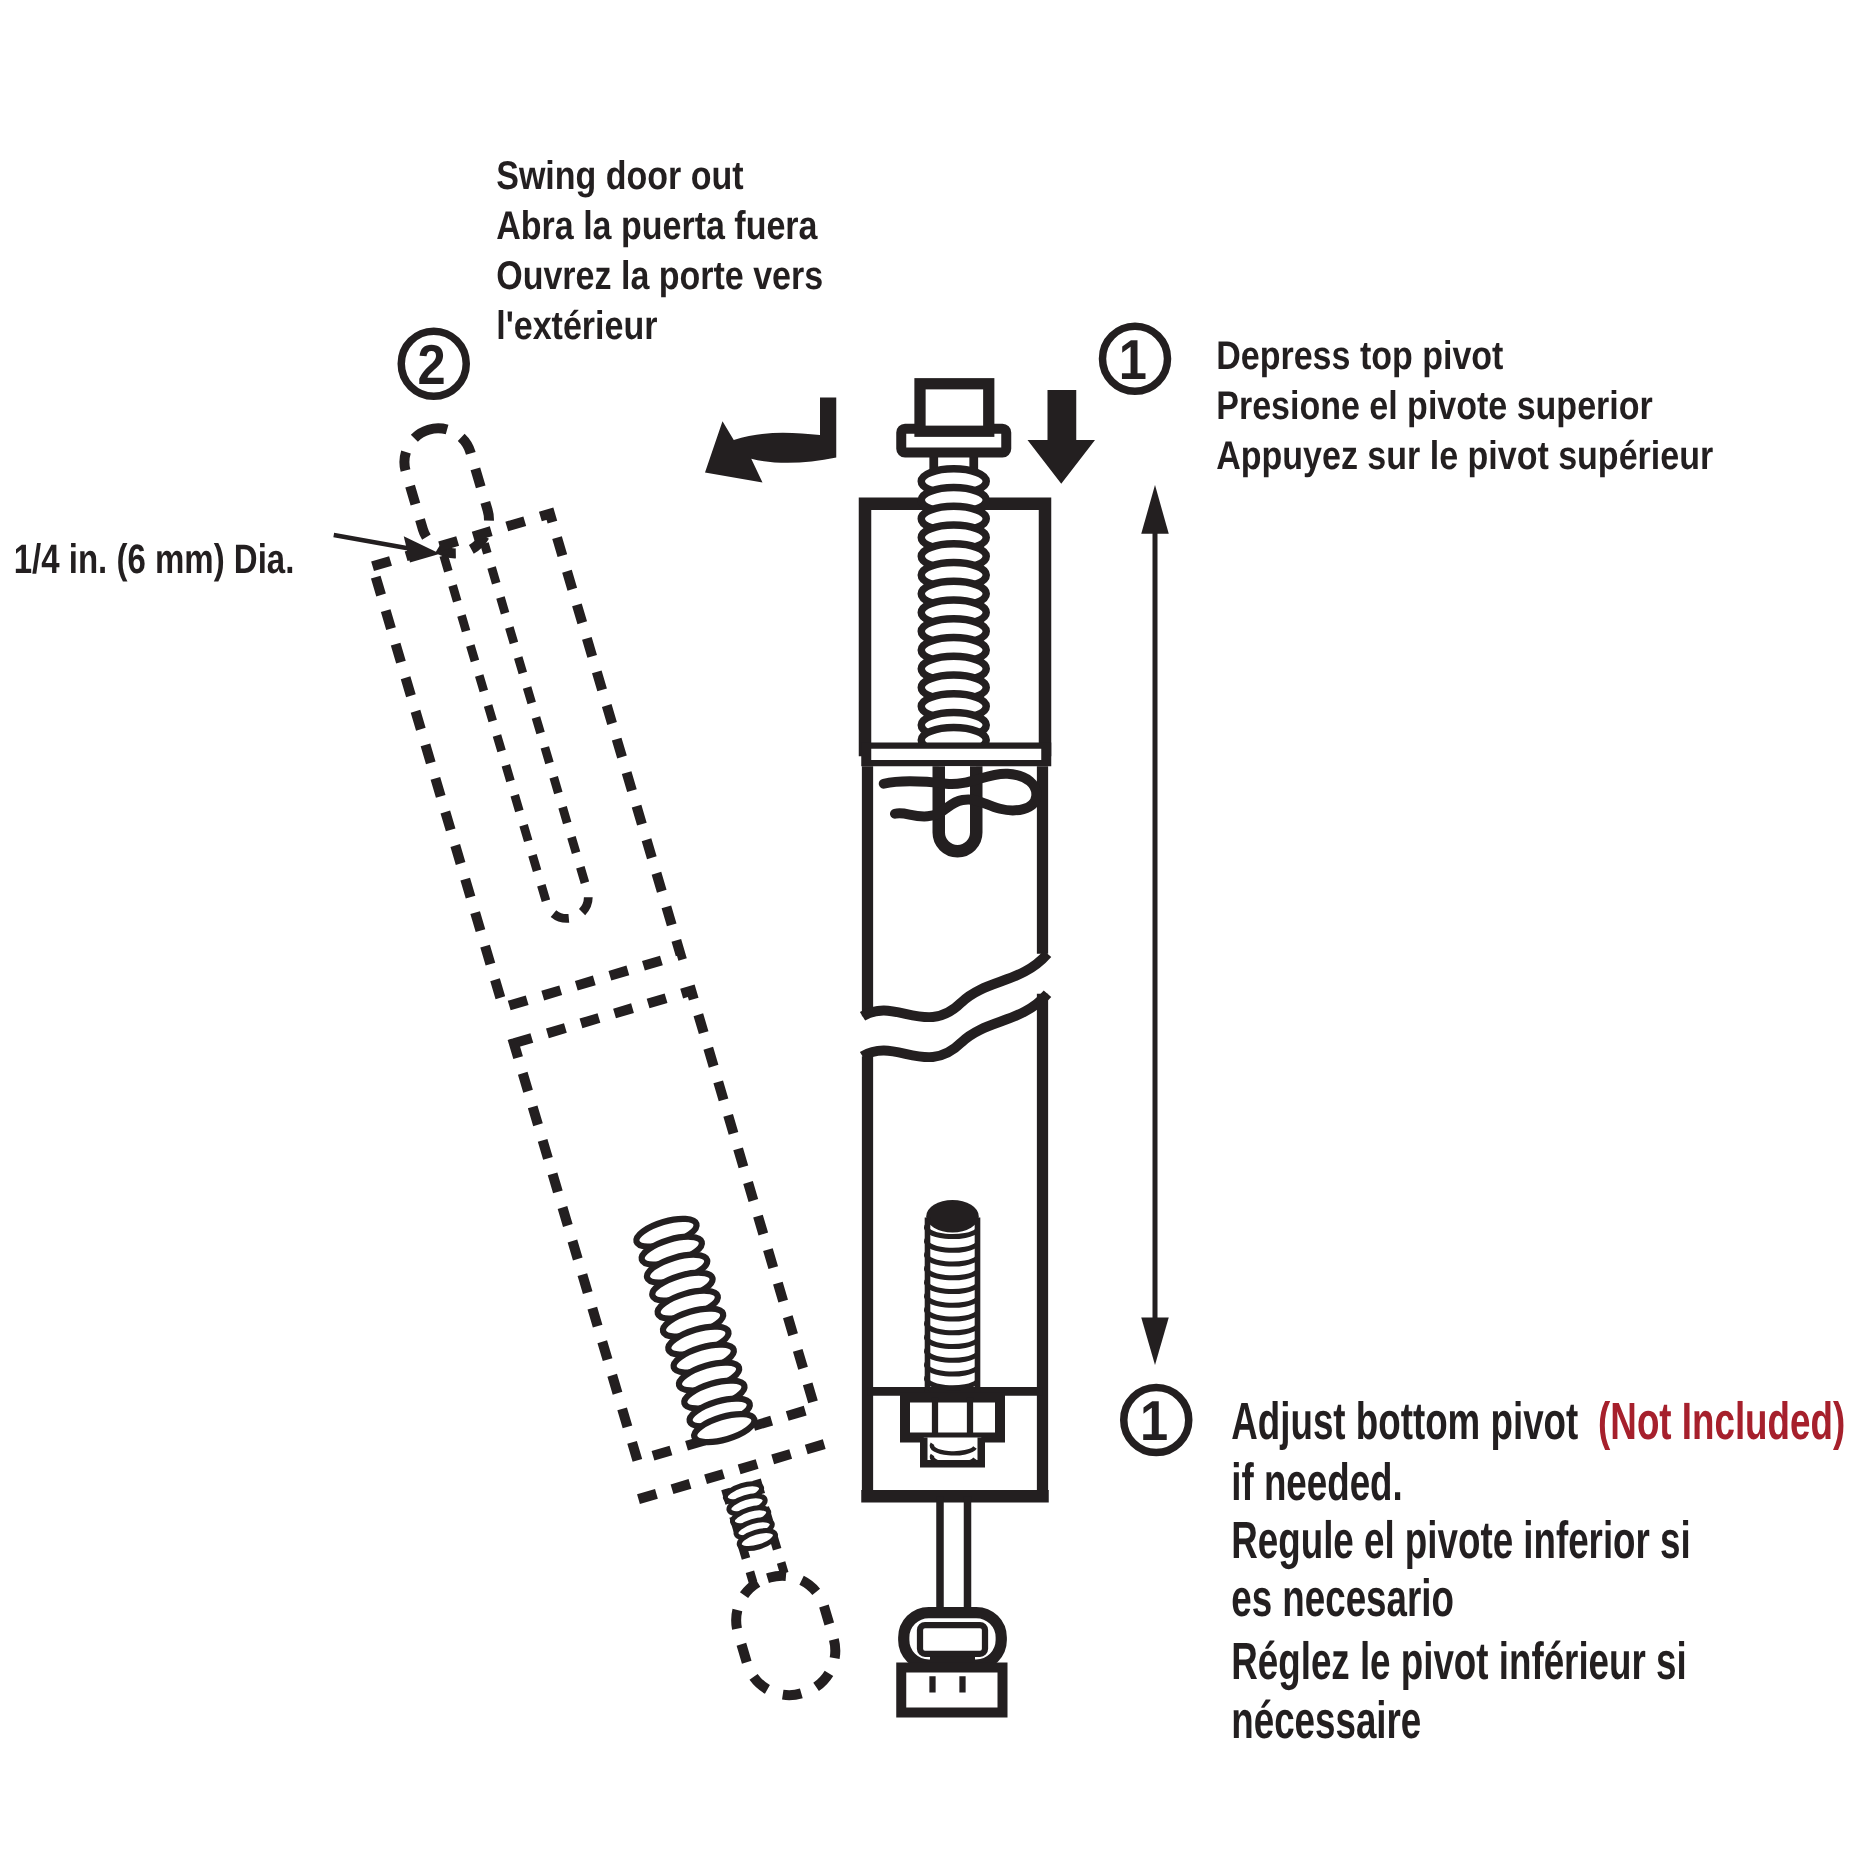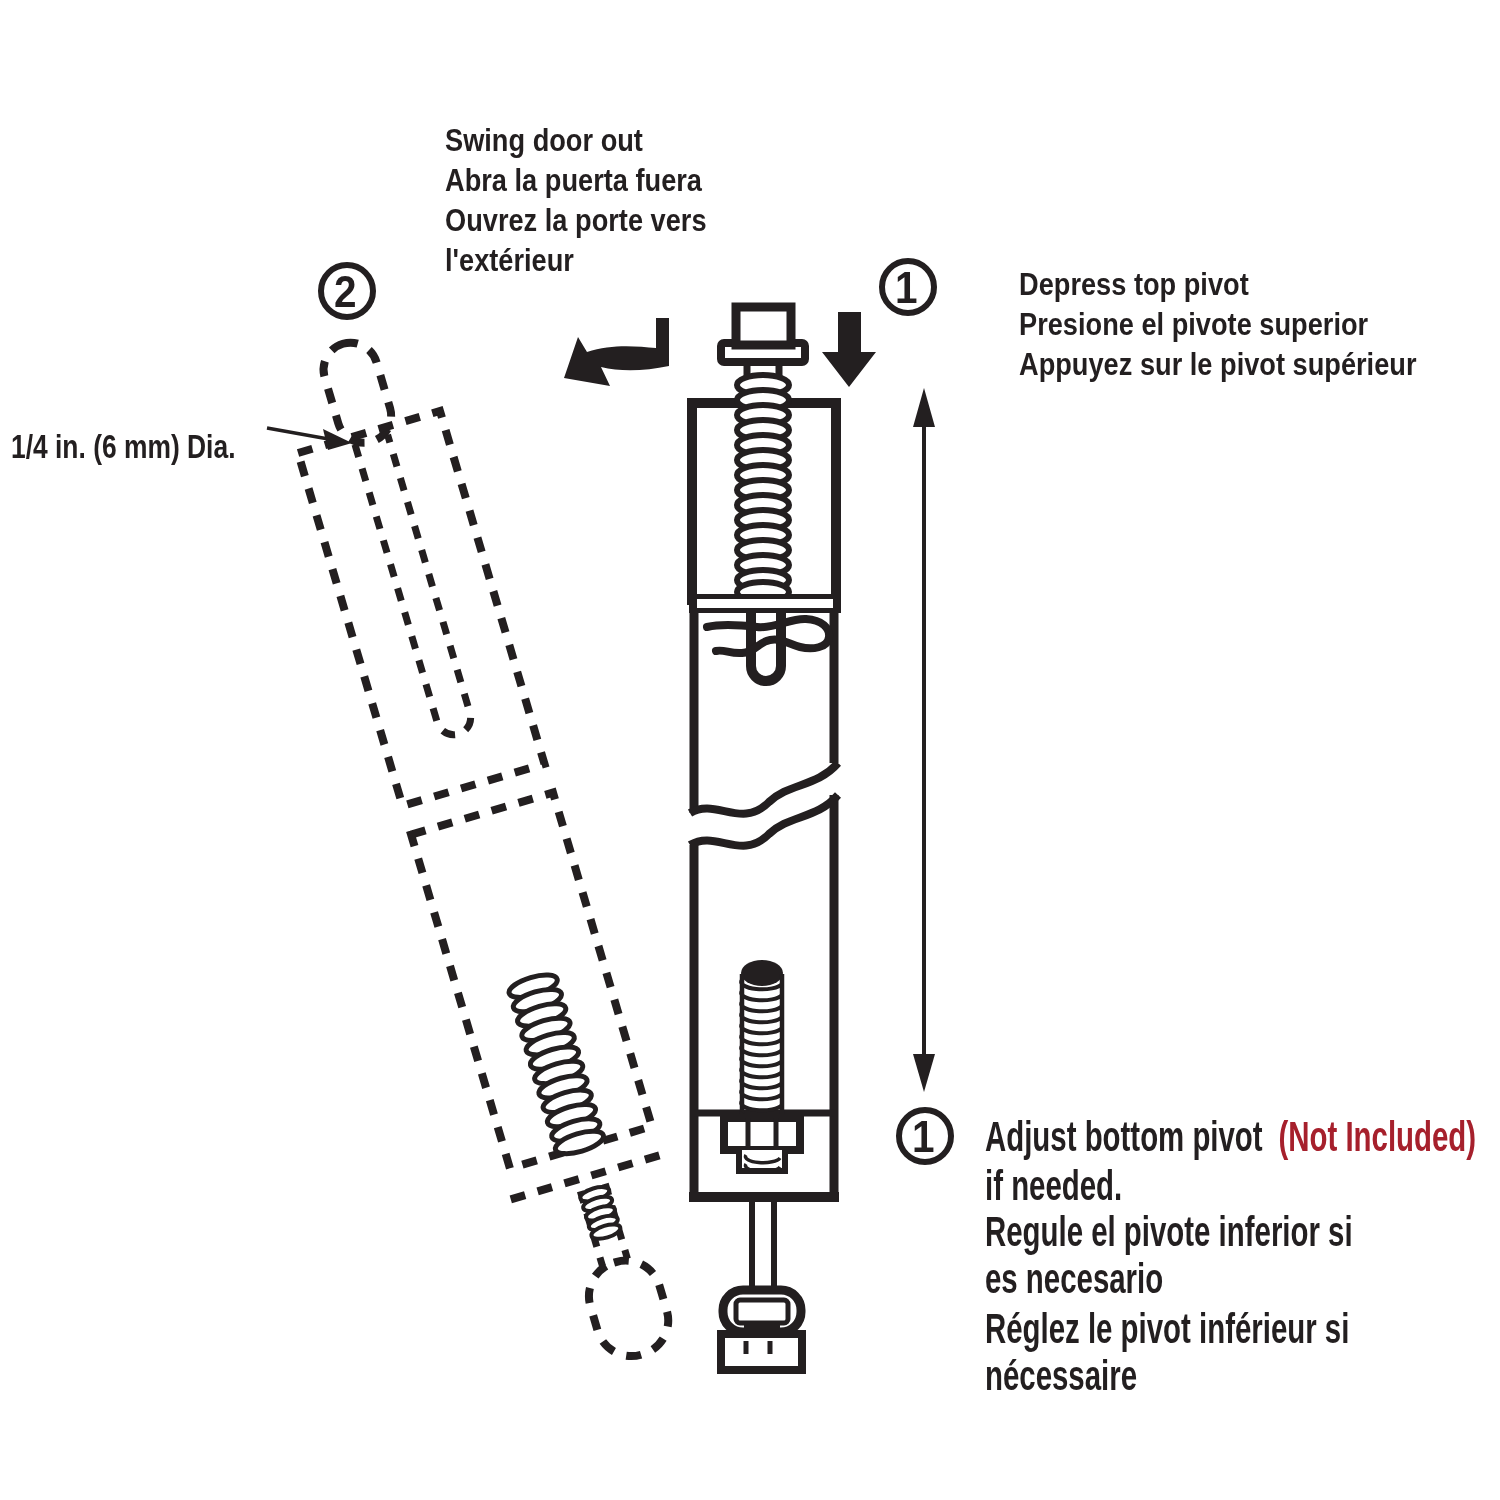--- a/index.html
+++ b/index.html
@@ -7,23 +7,23 @@
     position:relative;width:1500px;height:1500px;background:#ffffff;
     font-family:"Liberation Sans",sans-serif;color:#231f20;overflow:hidden;
   }
   .art{position:absolute;left:0;top:0;width:1500px;height:1500px;}
   .tb{position:absolute;font-weight:700;white-space:nowrap;color:#231f20;}
   .scale{display:inline-block;transform-origin:0 0;}
   .s85{transform:scaleX(.85);}
   .s80{transform:scaleX(.80);}
   .s70{transform:scaleX(.70);}
   .line{display:block;}
-  #t-step2{left:397px;top:120px;font-size:32px;line-height:40px;margin-left:48px;}
+  #t-step2{left:397px;top:120px;font-size:32px;line-height:40px;}
   #t-dia{left:11px;top:408px;font-size:33px;margin-top:20px;}
-  #t-step1top{left:973px;top:264px;font-size:32px;line-height:40px;margin-left:46px;}
+  #t-step1top{left:973px;top:264px;font-size:32px;line-height:40px;}
   #t-adjust{left:985px;top:1112px;font-size:42px;line-height:49px;}
   #t-es{left:985px;top:1208px;font-size:42px;line-height:47px;}
   #t-fr{left:985px;top:1305px;font-size:42px;line-height:47px;}
   .red{color:#a6202c;margin-left:11px;}
   .badge{
     position:absolute;width:58px;height:58px;box-sizing:border-box;
     border:6px solid #231f20;border-radius:50%;background:#fff;
     display:flex;align-items:center;justify-content:center;
     font-size:45px;font-weight:700;line-height:1;
   }

